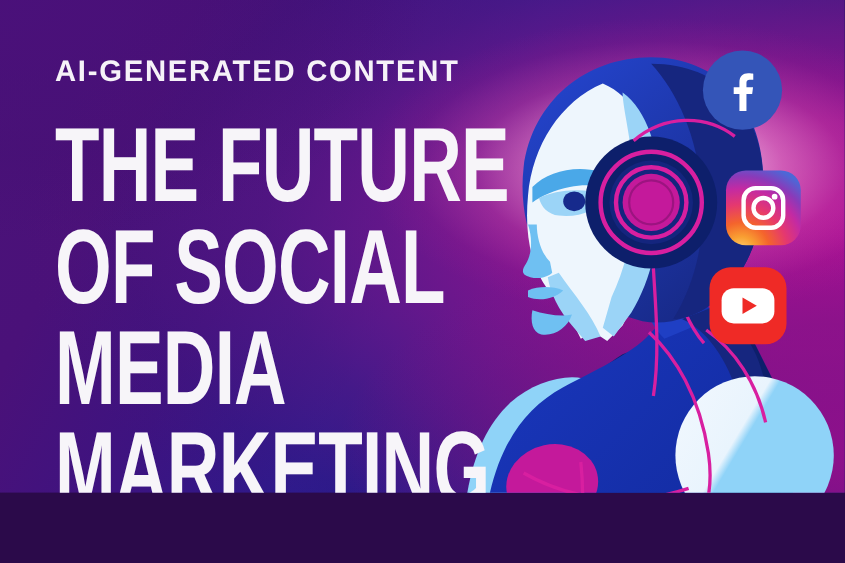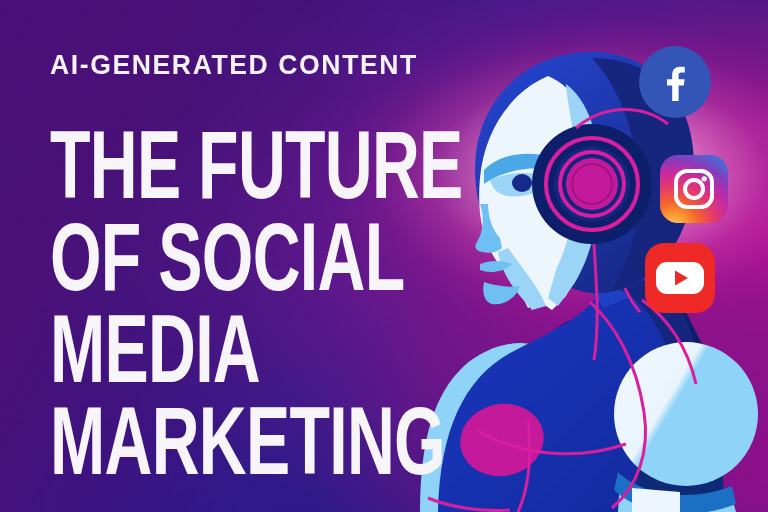--- a/index.html
+++ b/index.html
@@ -1,17 +1,17 @@
 <!DOCTYPE html>
 <html><head>
 <meta charset="utf-8">
 <style>
   html,body{margin:0;padding:0;background:#2b0a4a;}
   #poster{
-    position:relative;width:768px;height:512px;overflow:hidden;
+    position:relative;width:768px;height:448px;overflow:hidden;
     font-family:"Liberation Sans", sans-serif;
   }
   .layer{position:absolute;inset:0;}
   
   #bg-base{
     background:
       linear-gradient(118deg,
         #4b1379 0%,
         #4a1179 18%,
         #3d1380 34%,
@@ -36,21 +36,21 @@
   #bg-topleft{
     background:radial-gradient(70% 70% at 2% 0%, rgba(74,16,122,.85) 0%, rgba(64,14,112,.25) 45%, rgba(60,14,108,0) 70%);
   }
   
   #text-block{position:absolute;left:50px;top:52px;width:420px;}
   #eyebrow{
     color:#f6f2f8;font-size:27px;font-weight:bold;letter-spacing:1.6px;
     line-height:1;white-space:nowrap;
     transform:scaleX(.985);transform-origin:left center;
   }
-  #headline{margin-top:40px;}
+  #headline{margin-top:26px;}
   .hl{
     color:#f7f5f9;font-weight:bold;font-size:96px;line-height:92px;
     letter-spacing:-1px;white-space:nowrap;
     transform:scaleX(.69);transform-origin:left center;
   }
   
   .social{position:absolute;}
   #icon-facebook{left:639px;top:46px;width:72px;height:72px;border-radius:50%;
     background:#3455b8;display:flex;align-items:center;justify-content:center;}
   #icon-instagram{left:660px;top:155px;width:68px;height:68px;border-radius:18px;

